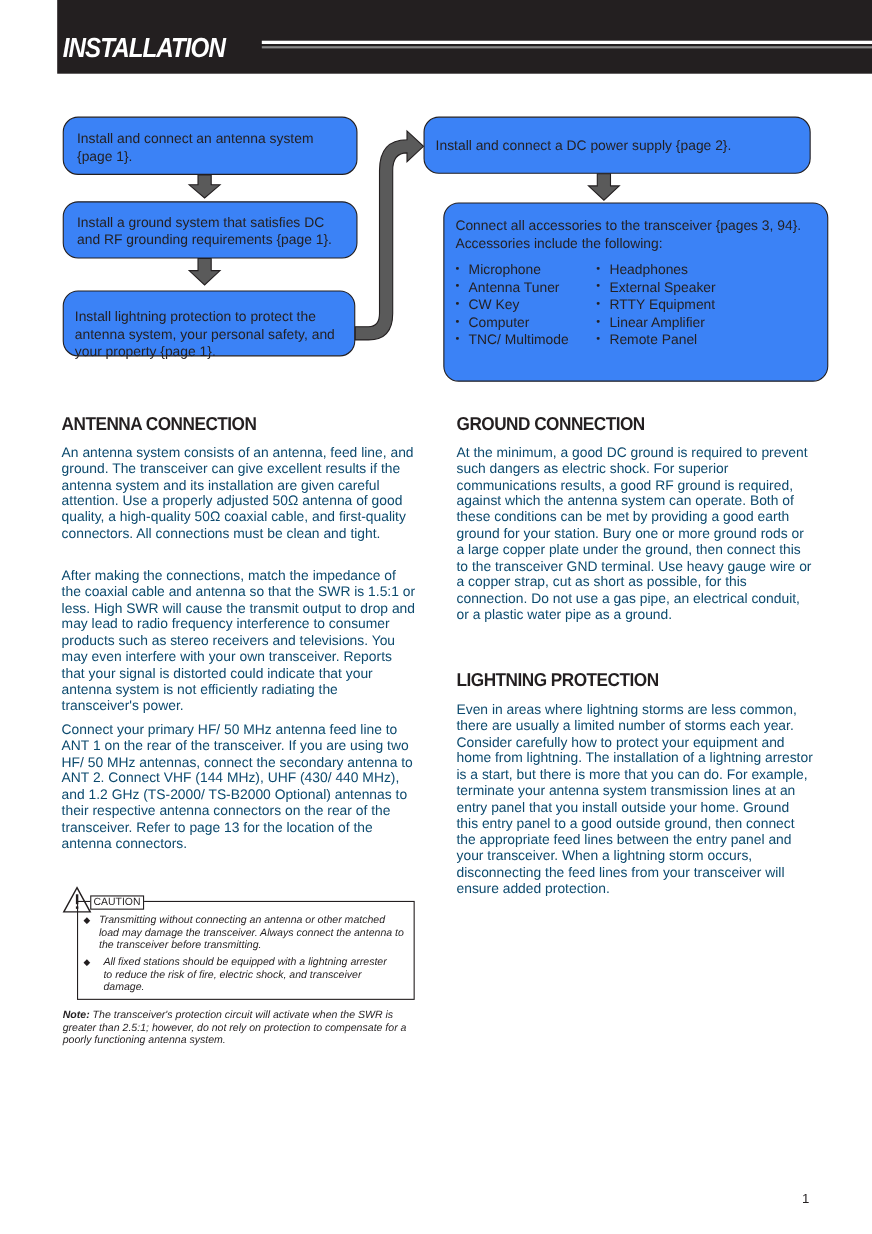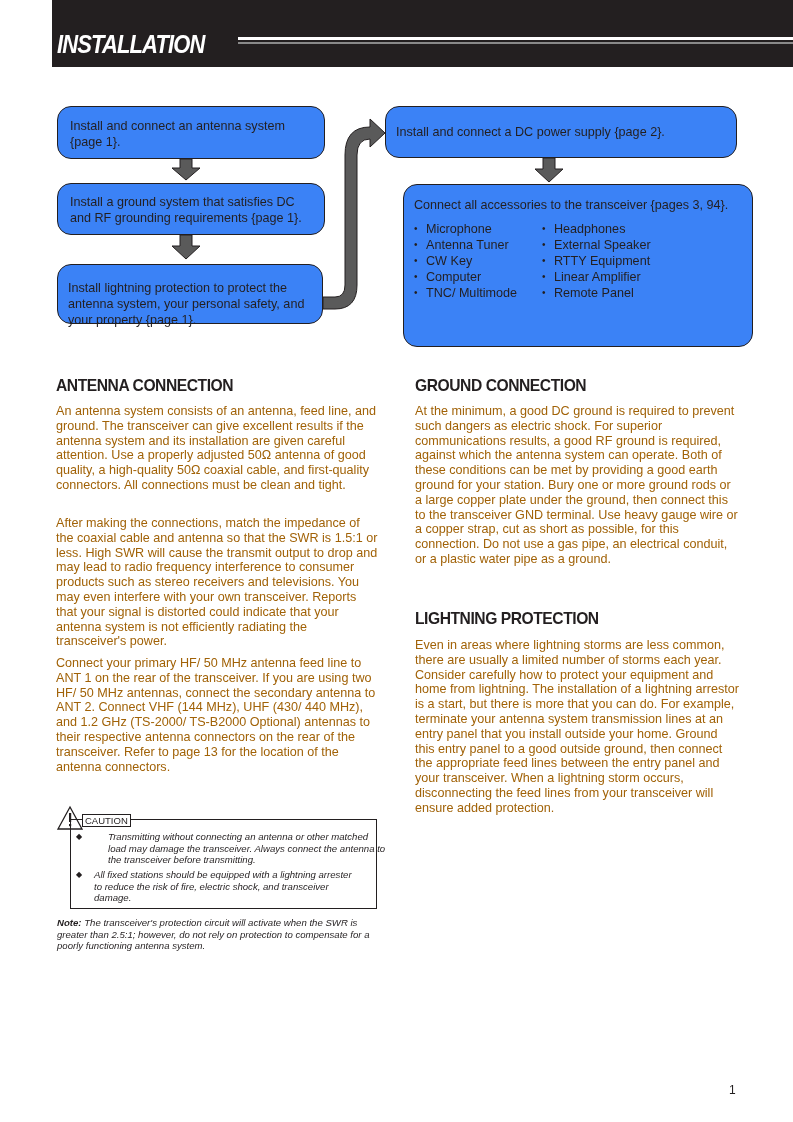--- a/index.html
+++ b/index.html
@@ -9,21 +9,21 @@
   .header-rule-white { position:absolute; left:238px; top:37px; width:555px; height:3px; background:#ffffff; }
   .header-rule-gray { position:absolute; left:238px; top:42px; width:555px; height:2px; background:#8a8a8a; }
 
   .fbox { position:absolute; border:1.3px solid #231f20; border-radius:14px; background:#3b82f6; box-sizing:border-box; font-size:12.6px; line-height:16px; color:#231f20; }
   .fbox .txt { padding:0; }
   .acc-grid { display:grid; grid-template-columns:128px 170px; row-gap:0; margin-top:8px; }
   .acc-item { display:flex; }
   .bullet { width:12px; font-size:10px; }
 
   .sec-title { position:absolute; font-weight:bold; font-size:17px; letter-spacing:-0.5px; color:#231f20; transform:scaleX(0.92); transform-origin:left top; }
-  .para { position:absolute; font-size:12.6px; line-height:14.8px; color:#a16207; }
+  .para { position:absolute; font-size:12.6px; line-height:14.8px; color:#0c4a6e; }
   .caution-box { position:absolute; left:70px; top:819px; width:307px; height:90px; border:1.3px solid #231f20; box-sizing:border-box; }
   .caution-item { position:absolute; font-size:9.6px; line-height:11.6px; font-style:italic; color:#231f20; }
   .diamond { position:absolute; font-size:8px; font-style:normal; }
   .note { position:absolute; left:57px; top:917px; width:330px; font-size:9.6px; line-height:11.6px; font-style:italic; }
   .page-num { position:absolute; left:729px; top:1083px; font-size:12px; }
 </style>
 </head>
 <body>
 
 <div class="header-band"></div>
@@ -39,20 +39,21 @@
     <div class="txt">Install a ground system that satisfies DC and RF grounding requirements {page 1}.</div>
   </div>
   <div class="fbox" style="left:57px; top:264px; width:266px; height:60px; padding:15px 10px 0 10px;">
     <div class="txt">Install lightning protection to protect the antenna system, your personal safety, and your property {page 1}.</div>
   </div>
   <div class="fbox" style="left:385px; top:106px; width:352px; height:52px; padding:17px 10px 0 10px;">
     <div class="txt">Install and connect a DC power supply {page 2}.</div>
   </div>
   <div class="fbox" style="left:403px; top:184px; width:350px; height:163px; padding:12px 10px 0 10px;">
     <div>Connect all accessories to the transceiver {pages 3, 94}.</div>
+    <div>Accessories include the following:</div>
     <div class="acc-grid">
       <div class="acc-item">
           <span class="bullet">•</span>
           <span>Microphone</span>
         </div>
       <div class="acc-item">
           <span class="bullet">•</span>
           <span>Headphones</span>
         </div>
       <div class="acc-item">
@@ -108,21 +109,21 @@
 <div>
   <svg width="28" height="26" style="position:absolute; left:56px; top:805px;" xmlns="http://www.w3.org/2000/svg">
     <path d="M14,2 L26,24 L2,24 Z" fill="#fff" stroke="#231f20" stroke-width="1.3"></path>
     <rect x="13" y="8" width="2.2" height="9" fill="#231f20"></rect>
     <rect x="13" y="19" width="2.2" height="2.2" fill="#231f20"></rect>
   </svg>
   <div class="caution-box"></div>
   <div style="position:absolute; left:82px; top:814px; font-size:9.5px; border:1px solid #231f20; padding:0 2px; background:#fff; line-height:11px;">CAUTION</div>
   <div>
     <span class="diamond" style="left:76px; top:832px;">◆</span>
-    <div class="caution-item" style="left:108px; top:831px; width:278px;">Transmitting without connecting an antenna or other matched load may damage the transceiver.  Always connect the antenna to the transceiver before transmitting.</div>
+    <div class="caution-item" style="left:90px; top:831px; width:278px;">Transmitting without connecting an antenna or other matched load may damage the transceiver.  Always connect the antenna to the transceiver before transmitting.</div>
   </div>
   <div>
     <span class="diamond" style="left:76px; top:870px;">◆</span>
     <div class="caution-item" style="left:94px; top:869px; width:260px;">All fixed stations should be equipped with a lightning arrester to reduce the risk of fire, electric shock, and transceiver damage.</div>
   </div>
 </div>
 <div class="note">
   <b>Note:</b><span>  The transceiver's protection circuit will activate when the SWR is greater than 2.5:1; however, do not rely on protection to compensate for a poorly functioning antenna system.</span>
 </div>
 

